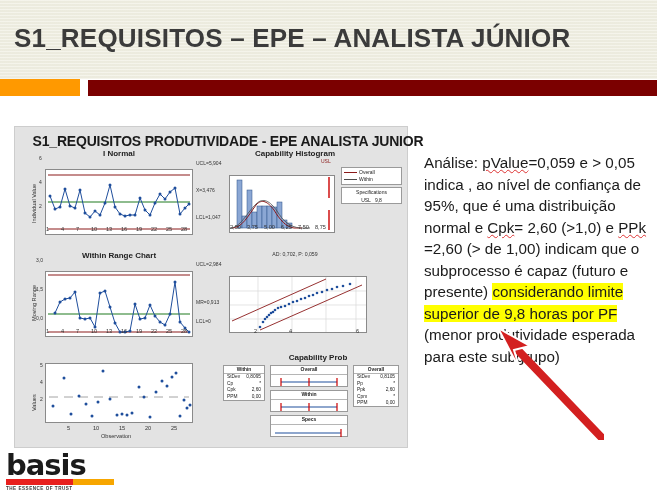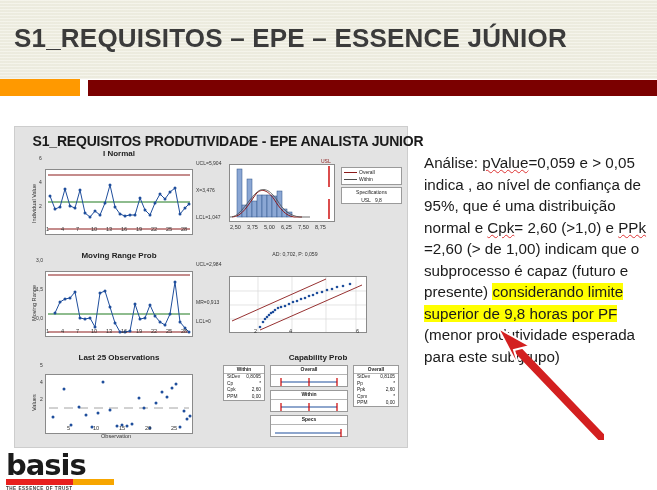--- a/index.html
+++ b/index.html
@@ -88,21 +88,21 @@
     line-height:26px;font-family:"DejaVu Sans", sans-serif;
   }
   #logo-bar{width:108px;height:6px;margin-top:1px;
     background:linear-gradient(to right,#e8201e 0%,#e8201e 62%,#f7a600 62%,#f7a600 100%);}
   #logo-tag{font-size:4.6px;font-weight:bold;color:#3a3a3a;letter-spacing:.5px;margin-top:1px;}
 </style>
 </head>
 <body>
 
 <div id="title-band"></div>
-<div id="slide-title">S1_REQUISITOS – EPE – ESSENCE JÚNIOR</div>
+<div id="slide-title">S1_REQUISITOS – EPE – ANALISTA JÚNIOR</div>
 <div id="rule-orange"></div>
 <div id="rule-red"></div>
 
 <div id="report">
   <div id="report-title">S1_REQUISITOS PRODUTIVIDADE - EPE ANALISTA JUNIOR</div>
 
   <div class="panel" style="left:14px;top:22px;width:180px;height:88px;">
     <div class="panel-title">I Normal</div>
     <div class="ylab" style="left:2px;top:74px;">Individual Value</div>
     <div class="tick" style="left:10px;top:6px;">6</div>
@@ -156,20 +156,21 @@
     <div class="xlab" style="left:62px;top:77px;">10</div>
     <div class="xlab" style="left:77px;top:77px;">13</div>
     <div class="xlab" style="left:92px;top:77px;">16</div>
     <div class="xlab" style="left:107px;top:77px;">19</div>
     <div class="xlab" style="left:122px;top:77px;">22</div>
     <div class="xlab" style="left:137px;top:77px;">25</div>
     <div class="xlab" style="left:152px;top:77px;">28</div>
   </div>
 
   <div class="panel" style="left:210px;top:22px;width:178px;height:88px;">
+    <div class="panel-title" style="margin-left:-38px;">Capability Histogram</div>
     <div class="ctl-lbl" style="left:96px;top:9px;color:#8b1a1a;">USL</div>
     <div class="plotbox" style="left:4px;top:15px;width:106px;height:58px;">
       <svg width="104" height="56" viewBox="0 0 104 56">
         <g fill="#8ba7d4" stroke="#2b4f86" stroke-width=".5">
           <rect x="7" y="4" width="5" height="48"></rect>
           <rect x="12" y="40" width="5" height="12"></rect>
           <rect x="17" y="14" width="5" height="38"></rect>
           <rect x="22" y="36" width="5" height="16"></rect>
           <rect x="27" y="30" width="5" height="22"></rect>
           <rect x="32" y="30" width="5" height="22"></rect>
@@ -205,21 +206,21 @@
     <div class="legbox" style="left:116px;top:38px;width:61px;height:17px;">
       <div class="spectxt">Specifications</div>
       <div class="spectxt" style="margin-top:-2px;">
         <span>USL</span>
         &nbsp;&nbsp;<span>9,8</span>
       </div>
     </div>
   </div>
 
   <div class="panel" style="left:14px;top:124px;width:180px;height:88px;">
-    <div class="panel-title">Moving Range Prob</div>
+    <div class="panel-title">Within Range Chart</div>
     <div class="ylab" style="left:2px;top:70px;">Moving Range</div>
     <div class="tick" style="left:7px;top:6px;">3,0</div>
     <div class="tick" style="left:7px;top:35px;">1,5</div>
     <div class="tick" style="left:7px;top:64px;">0,0</div>
     <div class="plotbox" style="left:16px;top:9px;width:148px;height:66px;">
       <svg width="146" height="64" viewBox="0 0 146 64">
         <line x1="2" y1="3" x2="144" y2="3" stroke="#8b1a1a" stroke-width="1.1"></line>
         <line x1="2" y1="60" x2="144" y2="60" stroke="#8b1a1a" stroke-width="1.1"></line>
         <line x1="2" y1="42" x2="144" y2="42" stroke="#1f7a1f" stroke-width="1.1"></line>
         <polyline fill="none" stroke="#1f4e9c" stroke-width="1" points="9,41 14,30 19,27 24,26 29,20 34,46 39,47 44,46 49,55 54,21 59,19 64,35 69,51 74,60 79,60 84,59 89,32 94,47 99,46 104,33 109,44 114,50 119,53 124,42 129,10 134,50 139,56 143,60"></polyline>
@@ -313,21 +314,20 @@
           <circle cx="120" cy="7" r="1.3"></circle>
         </g>
       </svg>
     </div>
     <div class="xlab" style="left:29px;top:77px;">2</div>
     <div class="xlab" style="left:64px;top:77px;">4</div>
     <div class="xlab" style="left:131px;top:77px;">6</div>
   </div>
 
   <div class="panel" style="left:14px;top:226px;width:180px;height:92px;">
-    <div class="panel-title">Last 25 Observations</div>
     <div class="ylab" style="left:2px;top:58px;">Values</div>
     <div class="tick" style="left:11px;top:9px;">5</div>
     <div class="tick" style="left:11px;top:26px;">4</div>
     <div class="tick" style="left:11px;top:43px;">2</div>
     <div class="plotbox" style="left:16px;top:10px;width:148px;height:60px;">
       <svg width="146" height="58" viewBox="0 0 146 58">
         <g stroke="#9a9a9a" stroke-width=".9" stroke-dasharray="9 6">
           <line x1="3" y1="33" x2="143" y2="33"></line>
         </g>
         <g fill="#1f4e9c">

